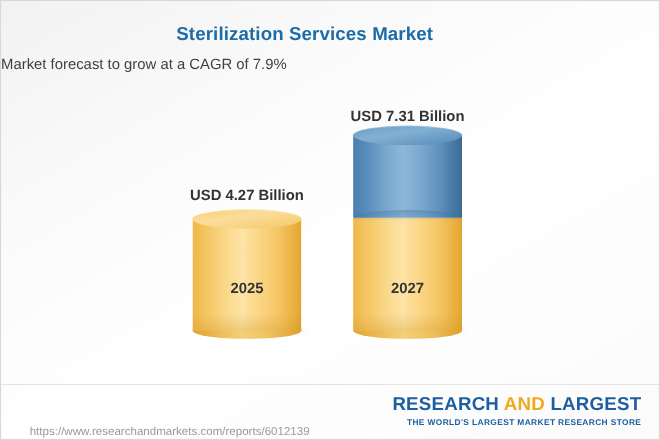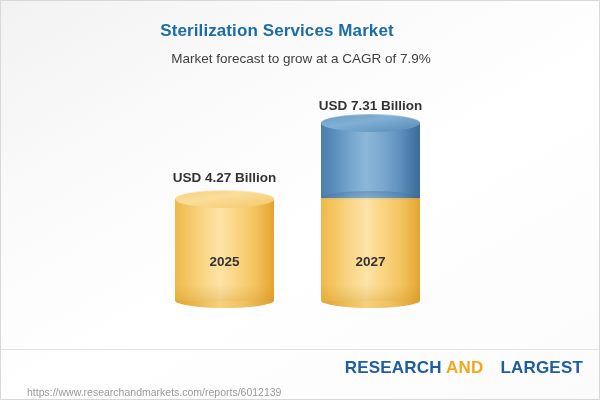--- a/index.html
+++ b/index.html
@@ -30,21 +30,21 @@
     font-size: 17px;
     font-weight: bold;
     color: #1b6ca8;
     letter-spacing: 0.1px;
   }
   .chart-subtitle {
     position: absolute;
     top: 50px;
     left: 0;
     width: 600px;
-    text-align: center;
+    text-align: left;
     font-size: 13.5px;
     color: #3f3f3f;
   }
 
   
   .plot {
     position: absolute;
     left: 0;
     top: 0;
     width: 600px;
@@ -205,21 +205,21 @@
     top: 9px;
     text-align: right;
   }
   .brand-name {
     font-size: 17px;
     font-weight: bold;
     letter-spacing: 0.2px;
     white-space: nowrap;
     line-height: 1.05;
   }
-  .brand-name .b1, .brand-name .b3 { color: #1c5ea0; margin-left: 12px; }
+  .brand-name .b1, .brand-name .b3 { color: #1c5ea0; }
   .brand-name .b2 { color: #f0a81e; }
   .brand-tag {
     font-size: 7.6px;
     font-weight: bold;
     color: #1c5ea0;
     letter-spacing: 0.35px;
     white-space: nowrap;
     margin-top: 2px;
   }
 </style>
@@ -261,16 +261,17 @@
       <div class="axis-label">2027</div>
     </div>
 
   </div>
 
   <div class="footer-rule"></div>
   <div class="footer">
     <div class="source-url">https://www.researchandmarkets.com/reports/6012139</div>
     <div class="brand">
       <div class="brand-name"><span class="b1">RESEARCH </span><span class="b2">AND</span><span class="b3"> LARGEST</span></div>
+      <div class="brand-tag">THE WORLD'S LARGEST MARKET RESEARCH STORE</div>
     </div>
   </div>
 
 </div>
 
 </body></html>

